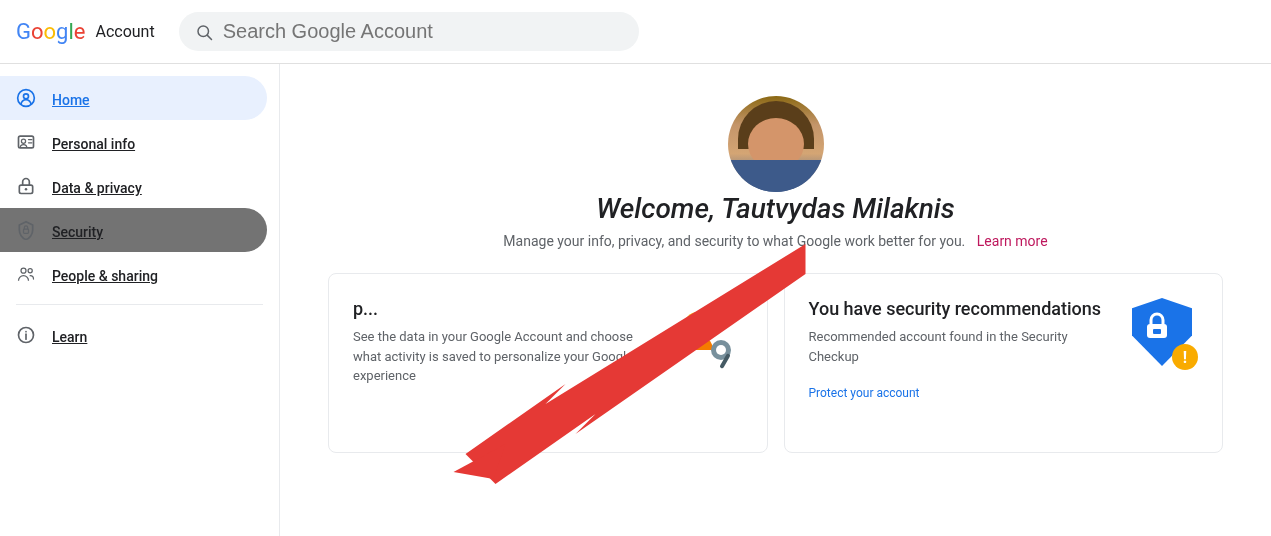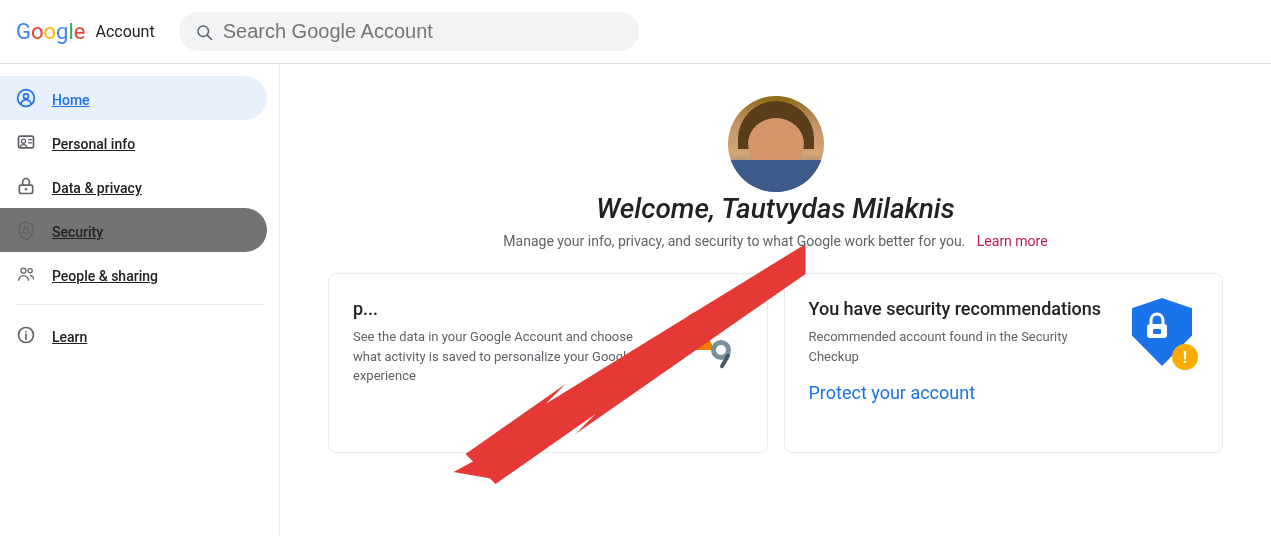--- a/index.html
+++ b/index.html
@@ -51,21 +51,21 @@
     
     .cards-row { display: flex; gap: 16px; margin-top: 24px; }
     .card {
       border: 1px solid #e8eaed; border-radius: 8px; padding: 24px;
       flex: 1; display: flex; align-items: flex-start; justify-content: space-between;
       min-height: 180px;
     }
     .card-content { flex: 1; }
     .card-title { font-size: 18px; font-weight: 500; color: #202124; margin-bottom: 8px; }
     .card-desc { font-size: 13px; color: #5f6368; line-height: 1.5; margin-bottom: 16px; }
-    .card-link { color: #1a73e8; font-size: 18px; text-decoration: none; cursor: pointer; }
+    .card-link { color: #1a73e8; font-size: 12px; text-decoration: none; cursor: pointer; }
     .card-icon { flex-shrink: 0; margin-left: 16px; }
 
     
     .privacy-icon {
       width: 80px; height: 80px; position: relative;
     }
     
     .shield-container { position: relative; width: 72px; height: 72px; }
     .shield-body {
       width: 60px; height: 68px;

